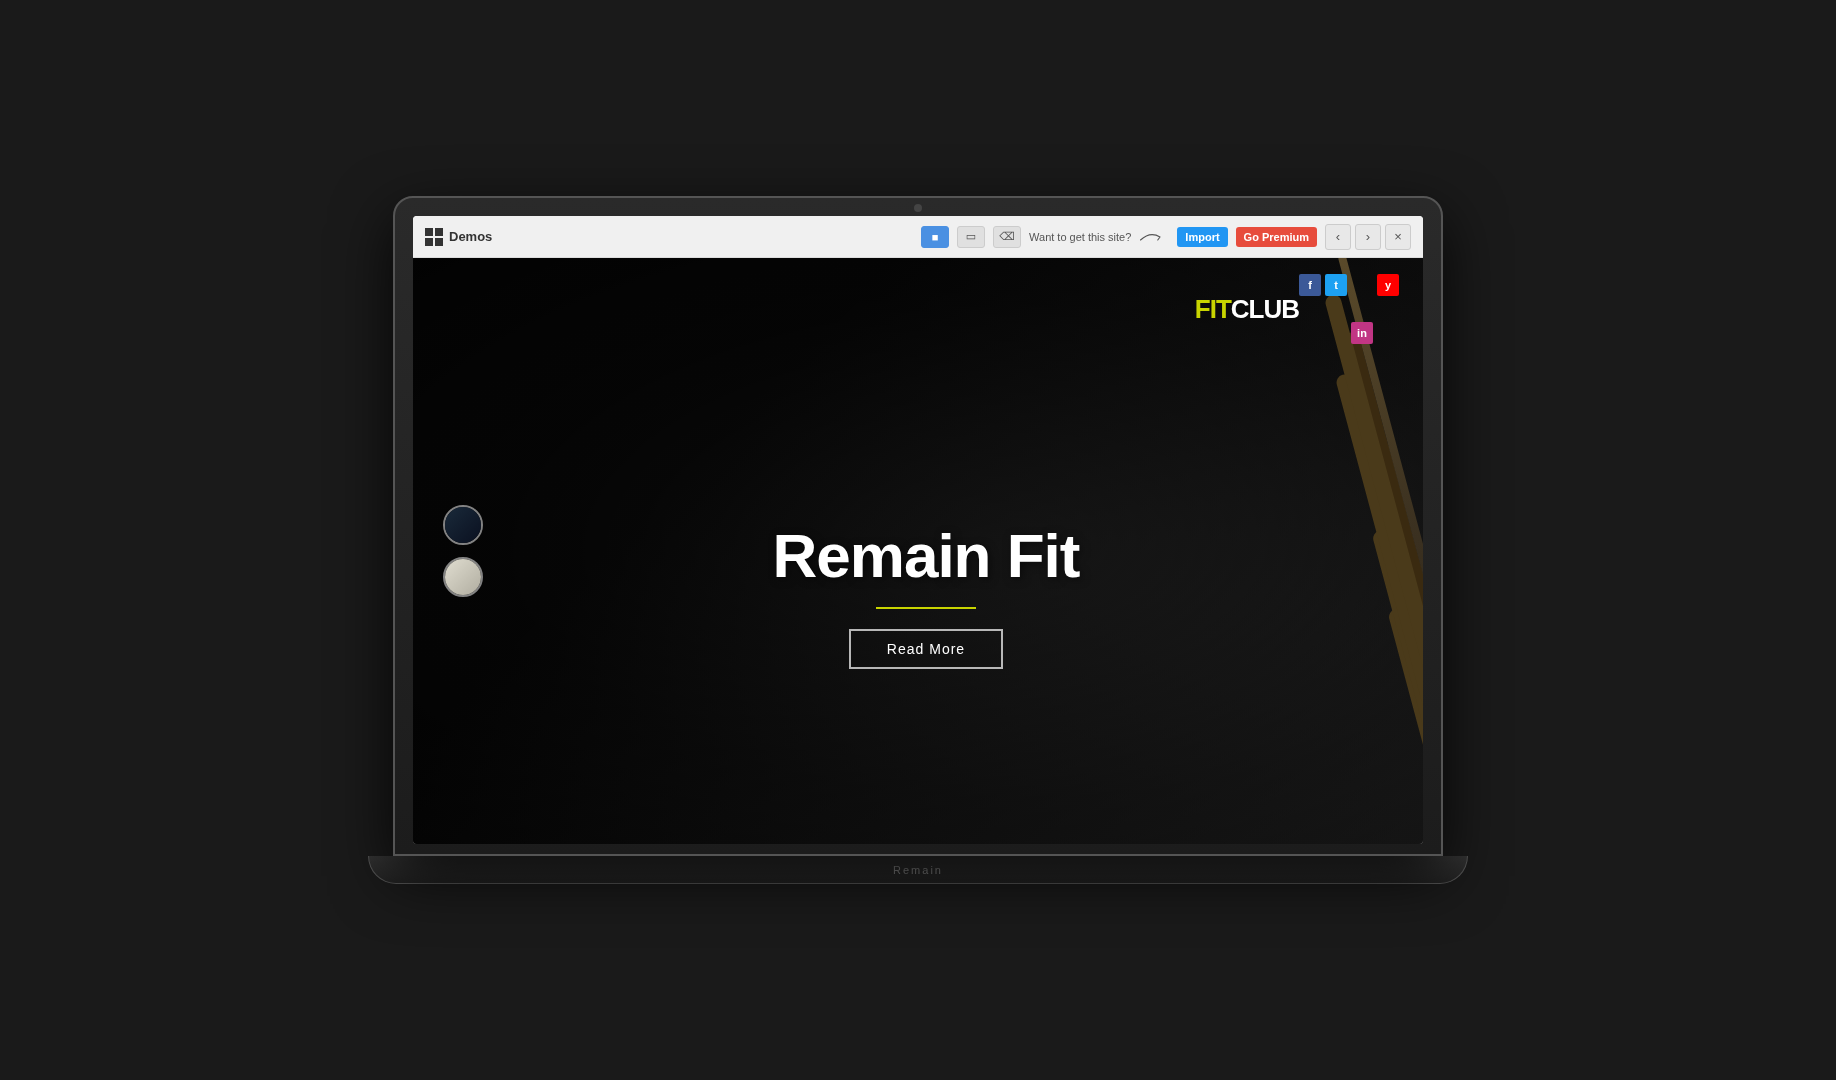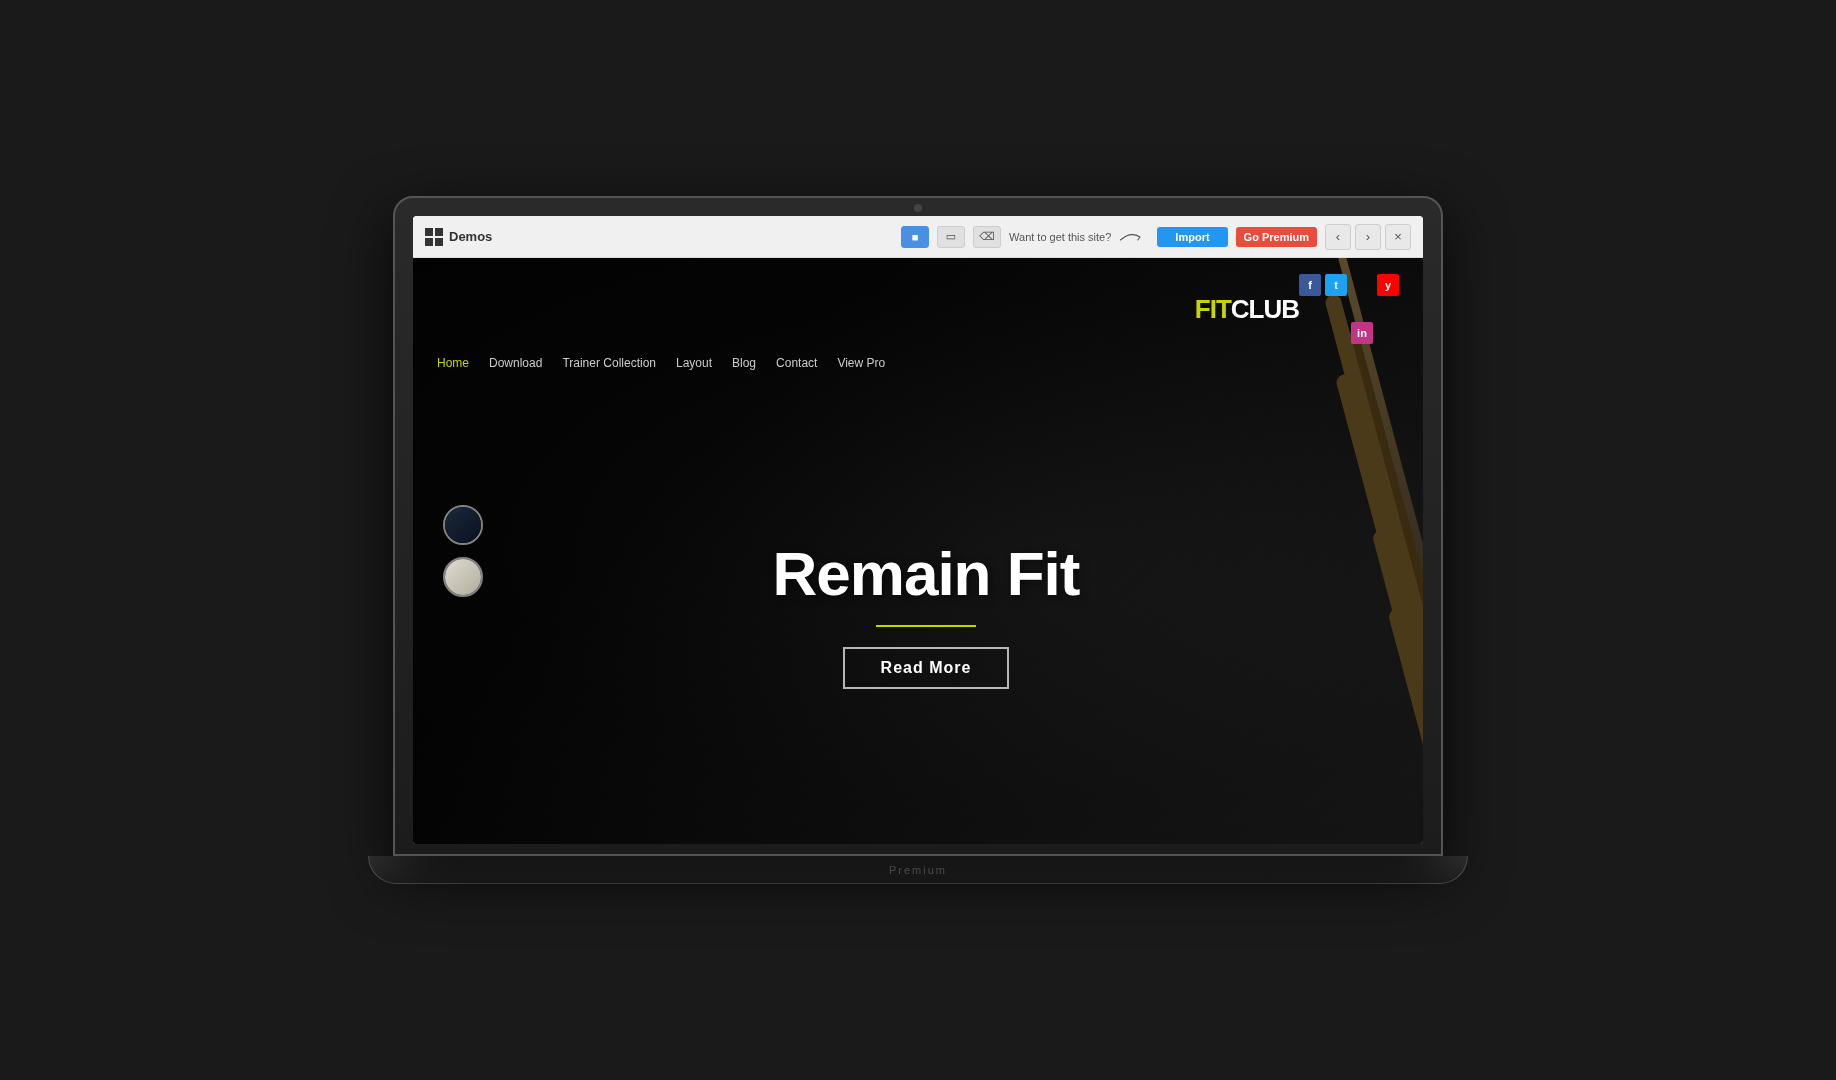--- a/index.html
+++ b/index.html
@@ -144,21 +144,21 @@
 
     .arrow-svg {
       width: 30px;
       height: 20px;
     }
 
     .import-btn {
       background: #2196f3;
       color: white;
       border: none;
-      padding: 4px 18px;
+      padding: 4px 8px;
       font-size: 11px;
       font-weight: bold;
       border-radius: 3px;
       cursor: pointer;
     }
 
     .premium-btn {
       background: #e74c3c;
       color: white;
       border: none;
@@ -333,22 +333,22 @@
       line-height: 1.6;
       margin-bottom: 28px;
       font-style: italic;
     }
 
     .read-more-btn {
       border: 2px solid rgba(255,255,255,0.7);
       background: transparent;
       color: white;
       padding: 10px 36px;
-      font-size: 16px;
-      font-weight: 700;
+      font-size: 14px;
+      font-weight: 400;
       cursor: pointer;
       letter-spacing: 1px;
     }
 
     
     .slide-indicators {
       position: absolute;
       left: 30px;
       top: 50%;
       transform: translateY(-50%);
@@ -427,29 +427,20 @@
                 <span class="logo-fit">FIT</span><span class="logo-club">CLUB</span>
               </div>
               <div class="social-icons">
                 <div class="social-icon social-fb">f</div>
                 <div class="social-icon social-tw">t</div>
                 <div class="social-icon social-ig">in</div>
                 <div class="social-icon social-yt">y</div>
               </div>
             </div>
 
-            <div class="site-nav">
-              <a class="nav-item active">Home</a>
-              <a class="nav-item">Download</a>
-              <a class="nav-item">Trainer Collection</a>
-              <a class="nav-item">Layout</a>
-              <a class="nav-item">Blog</a>
-              <a class="nav-item">Contact</a>
-              <a class="nav-item">View Pro</a>
-            </div>
 
             <div class="slide-indicators">
               <div class="slide-dot">
                 <div class="slide-dot-inner" style="background: linear-gradient(135deg, #1a2a3a, #0a1020);"></div>
               </div>
               <div class="slide-dot active">
                 <div class="slide-dot-inner" style="background: linear-gradient(135deg, #e0ddd0, #b0ada0);"></div>
               </div>
             </div>
 
@@ -458,16 +449,16 @@
               <div class="hero-divider"></div>
               <button class="read-more-btn">Read More</button>
             </div>
           </div>
 
         </div>
 
       </div>
     </div>
     <div class="laptop-base">
-      <span class="macbook-label">Premium</span>
+      <span class="macbook-label">Remain</span>
     </div>
   </div>
 </div>
 
 </body></html>

